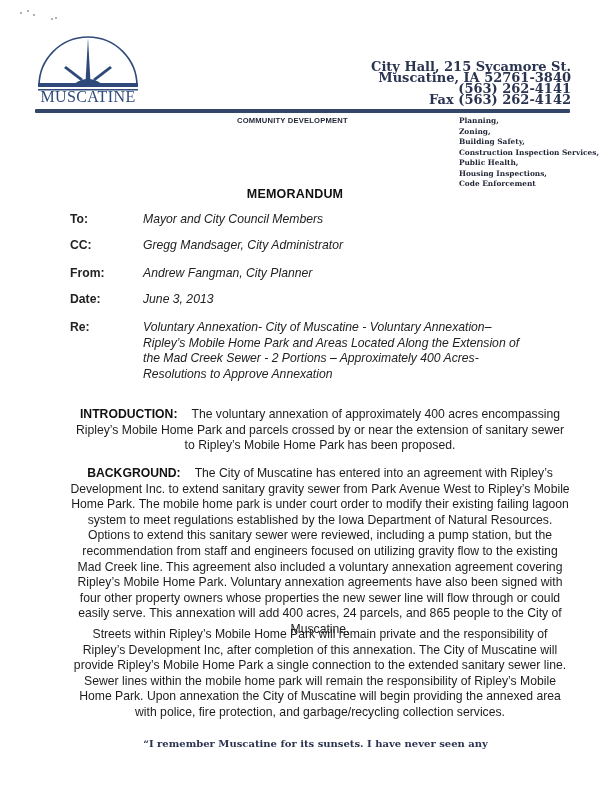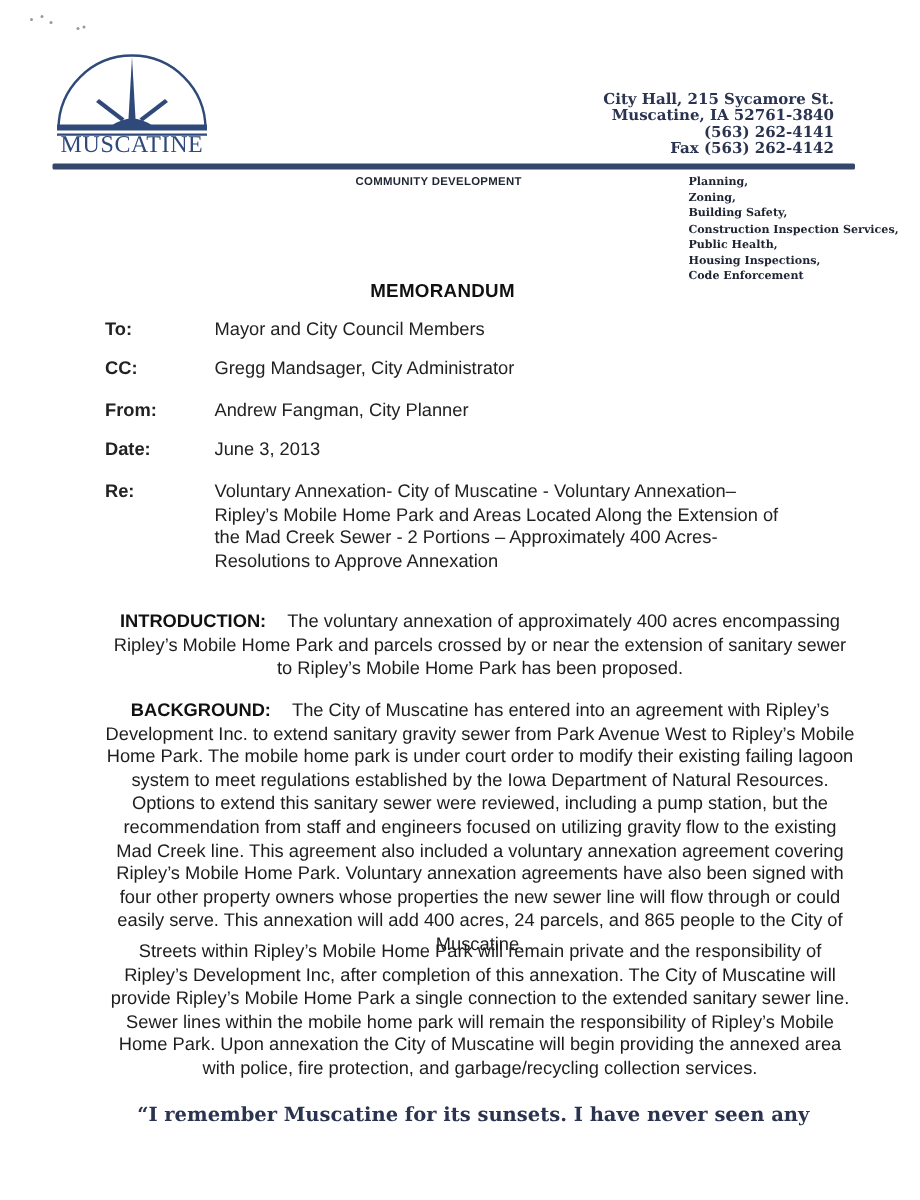--- a/index.html
+++ b/index.html
@@ -11,22 +11,22 @@
 
     .logo { position: absolute; left: 36px; top: 22px; width: 104px; height: 86px; }
     .logo svg { display: block; }
     .logo-word {
       position: absolute; left: 36px; top: 88px; width: 104px;
       font-family: "Liberation Serif", serif; font-size: 16px; letter-spacing: 0.4px;
       color: #2f4a7a; text-align: center;
     }
 
     .address {
-      position: absolute; right: 57px; top: 61px; text-align: right;
-      font-family: "DejaVu Serif", serif; font-weight: bold; font-size: 10px; line-height: 11px;
+      position: absolute; right: 42px; top: 61px; text-align: right;
+      font-family: "DejaVu Serif", serif; font-weight: bold; font-size: 13px; line-height: 11px;
       color: #2a3350;
     }
 
     .rule {
       position: absolute; left: 35px; top: 109px; width: 535px; height: 4px;
       background: #34466a; border-radius: 1px;
     }
 
     .dept {
       position: absolute; left: 237px; top: 116px;
@@ -40,32 +40,32 @@
       color: #1f2433;
     }
 
     .memo-title {
       position: absolute; left: 0; width: 562px; top: 187px; padding-left: 28px; text-align: center;
       font-weight: bold; font-size: 12.5px; letter-spacing: 0.2px; color: #111;
     }
 
     .hdr-row { position: absolute; left: 70px; font-size: 12.2px; color: #222; }
     .hdr-label { position: absolute; left: 0; font-weight: bold; white-space: nowrap; }
-    .hdr-value { position: absolute; left: 73px; width: 400px; line-height: 15.5px; white-space: normal; }
+    .hdr-value { position: absolute; left: 73px; width: 400px; line-height: 15.5px; white-space: normal; font-style: italic; }
 
     .para {
       position: absolute; left: 70px; width: 500px;
       font-size: 12.2px; line-height: 15.6px; color: #1d1d1d; text-align: center;
     }
     .para b { font-weight: bold; color: #111; }
     .para .gap { display: inline-block; width: 14px; }
 
     .quote {
       position: absolute; left: 0; width: 613px; top: 738px; text-align: center; padding-left: 18px;
-      font-family: "DejaVu Serif", serif; font-weight: bold; font-size: 13px; line-height: 12px;
+      font-family: "DejaVu Serif", serif; font-weight: bold; font-size: 10px; line-height: 12px;
       color: #2a3350;
     }
   </style>
 </head>
 <body>
 
 <div class="scan-specks">
   <span style="left:2px;top:2px"></span>
     <span style="left:9px;top:0px"></span>
     <span style="left:15px;top:4px"></span>

